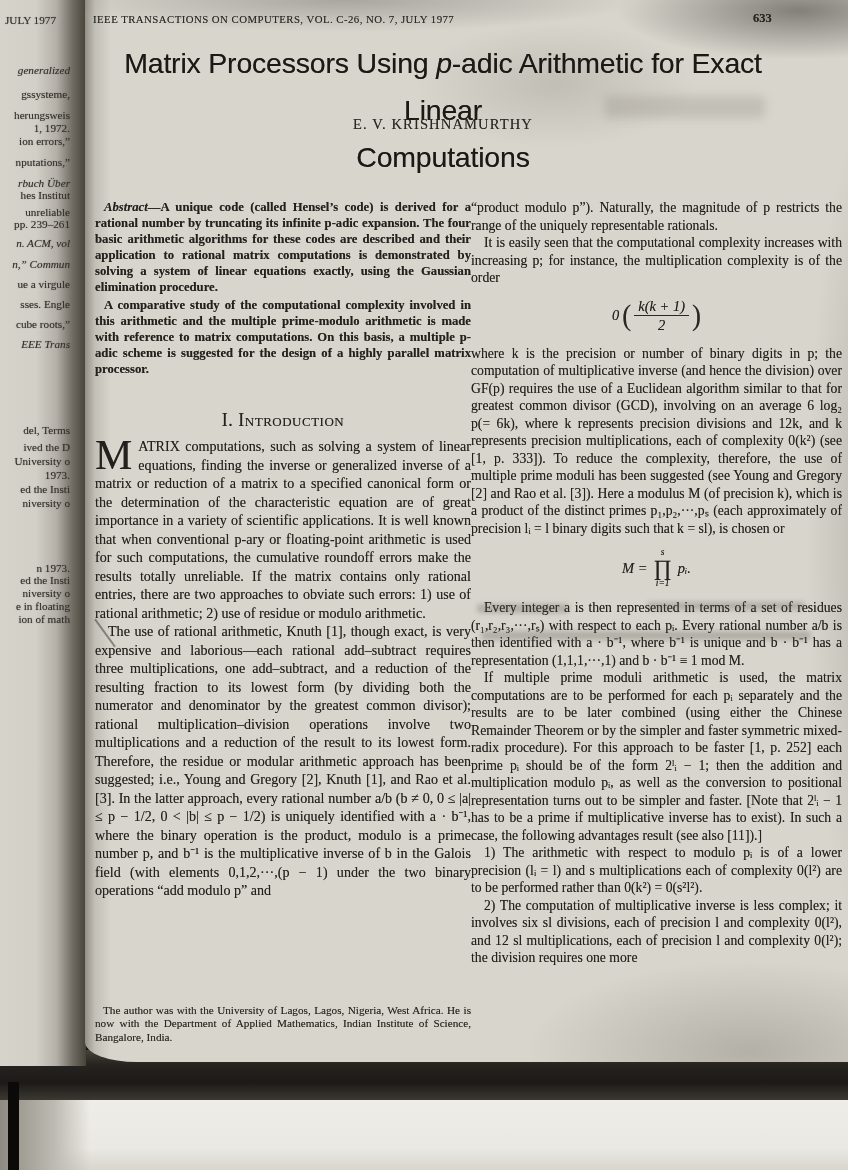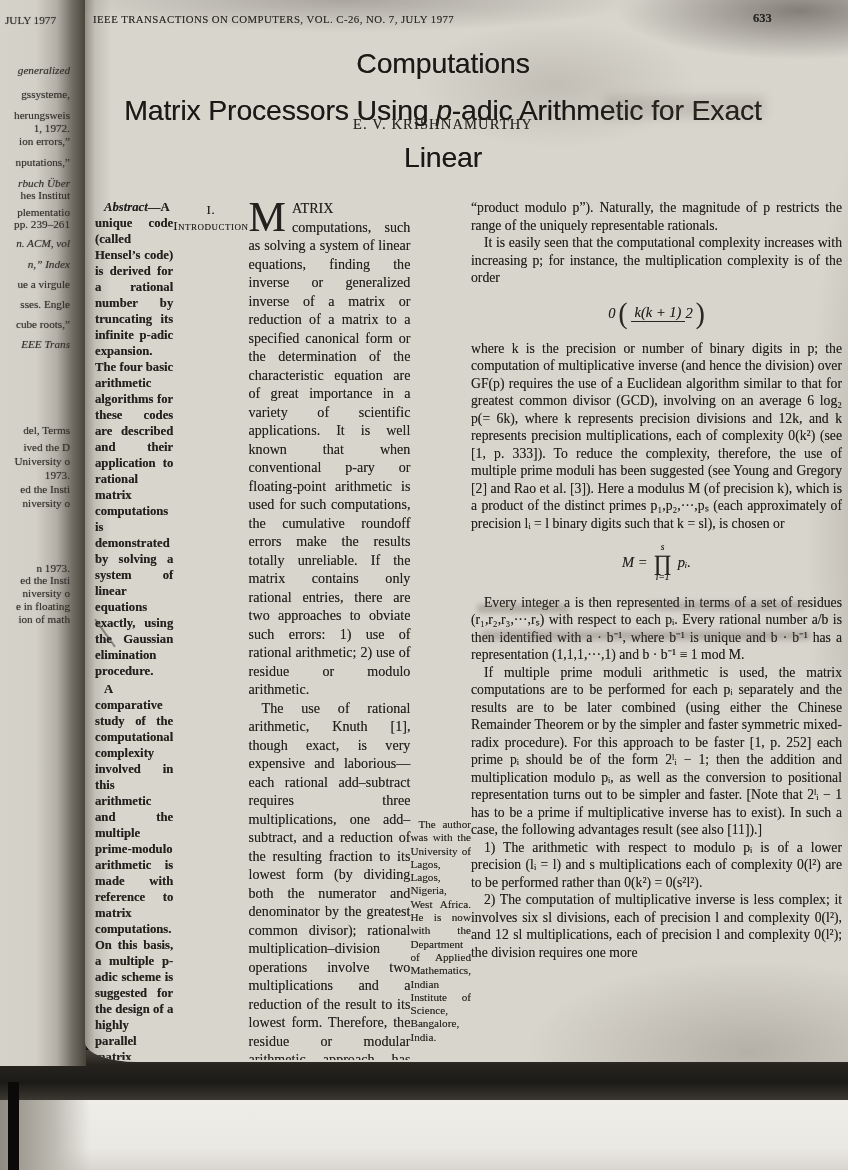--- a/index.html
+++ b/index.html
@@ -47,39 +47,39 @@
   .page-number{position:absolute;top:11px;left:668px;font-size:12.5px;font-weight:bold;color:#26241f;}
 
   .title-block{position:absolute;top:40px;left:8px;width:700px;text-align:center;
     font-family:"Liberation Sans", sans-serif;color:#1b1916;
     font-size:28.5px;line-height:47px;letter-spacing:-.2px;text-shadow:0 0 .6px rgba(27,25,22,.6);}
   .title-it{font-style:italic;}
   .author{position:absolute;top:116px;left:8px;width:700px;text-align:center;
     font-size:14.6px;letter-spacing:1.1px;color:#2a2822;}
 
   .col{position:absolute;top:199px;text-align:justify;}
-  .col-left{left:10px;width:376px;height:861px;display:flex;flex-direction:row;overflow:hidden;}
+  .col-left{left:10px;width:376px;height:861px;display:flex;flex-direction:column;overflow:hidden;}
   .col-right{left:386px;width:371px;height:861px;overflow:hidden;}
 
   .abstract p{margin:0 0 2px;font-size:12.7px;line-height:16px;font-weight:bold;text-indent:9px;color:#23211d;}
   .lead{font-style:italic;}
   .index-terms{margin-top:9px !important;}
 
   .sec-heading{text-align:center;font-variant:small-caps;font-weight:normal;
-    font-size:13px;letter-spacing:.5px;margin:3px 0 6px;color:#23211d;}
+    font-size:18px;letter-spacing:.5px;margin:31px 0 6px;color:#23211d;}
 
   .body-left p{margin:0;font-size:14.1px;line-height:18.5px;text-indent:13px;}
   .p-noindent{text-indent:0 !important;}
   .dropcap{float:left;font-size:42px;line-height:33px;padding:2px 6px 0 0;color:#23211d;}
 
   .col-right p{margin:0;font-size:13.7px;line-height:17.5px;text-indent:13px;}
 
   .formula{display:flex;justify-content:center;align-items:center;gap:3px;
     margin:11px 0;font-style:italic;font-size:14.5px;text-indent:0 !important;}
-  .frac{display:inline-flex;flex-direction:row;align-items:center;line-height:1.15;}
+  .frac{display:inline-flex;flex-direction:column;align-items:center;line-height:1.15;}
   .frac .num{border-bottom:1.2px solid #2a2824;padding:0 4px 1px;}
   .frac .den{padding-top:1px;}
   .paren{font-size:27px;font-style:normal;font-weight:normal;transform:scaleY(1.12);color:#2a2824;}
   .prod{display:inline-flex;flex-direction:column;align-items:center;line-height:1;font-style:normal;margin:0 3px;}
   .prod .lim{font-size:9.5px;font-style:italic;line-height:1;}
   .prod .op{font-size:22px;line-height:.95;}
 
   .footnote{margin-top:auto;padding-bottom:16px;}
   .footnote p{margin:0;font-size:11.2px;line-height:13.3px;text-indent:8px;text-align:justify;color:#29271f;}
 
@@ -100,24 +100,24 @@
   <div class="left-strip">
     <div class="frag" style="top:14px;right:30px">JULY 1977</div>
     <div class="frag it" style="top:64px">generalized</div>
     <div class="frag" style="top:88px">gssysteme,</div>
     <div class="frag" style="top:109px">herungsweis</div>
     <div class="frag" style="top:122px">1, 1972.</div>
     <div class="frag" style="top:135px">ion errors,”</div>
     <div class="frag" style="top:156px">nputations,”</div>
     <div class="frag it" style="top:177px">rbuch Über</div>
     <div class="frag" style="top:189px">hes Institut</div>
-    <div class="frag" style="top:206px">plementatio</div>
+    <div class="frag" style="top:206px">unreliable</div>
     <div class="frag" style="top:218px">pp. 239–261</div>
     <div class="frag it" style="top:237px">n. ACM, vol</div>
-    <div class="frag it" style="top:258px">n,” Index</div>
+    <div class="frag it" style="top:258px">n,” Commun</div>
     <div class="frag" style="top:278px">ue a virgule</div>
     <div class="frag" style="top:298px">sses.  Engle</div>
     <div class="frag" style="top:318px">cube roots,”</div>
     <div class="frag it" style="top:338px">EEE Trans</div>
     <div class="frag" style="top:424px">del, Terms</div>
     <div class="frag" style="top:441px">ived the D</div>
     <div class="frag" style="top:455px">University o</div>
     <div class="frag" style="top:469px">1973.</div>
     <div class="frag" style="top:483px">ed the Insti</div>
     <div class="frag" style="top:497px">niversity o</div>
@@ -127,22 +127,22 @@
     <div class="frag" style="top:600px">e in floating</div>
     <div class="frag" style="top:613px">ion of math</div>
   </div>
 
   <div class="page">
 
     <div class="journal-line">IEEE TRANSACTIONS ON COMPUTERS, VOL. C-26, NO. 7, JULY 1977</div>
     <div class="page-number">633</div>
 
     <div class="title-block">
+      <div><span>Matrix Processors Using </span><span class="title-it">p</span><span>-adic Arithmetic for Exact Linear</span></div>
       <div>Computations</div>
-      <div><span>Matrix Processors Using </span><span class="title-it">p</span><span>-adic Arithmetic for Exact Linear</span></div>
     </div>
 
     <div class="author">E. V. KRISHNAMURTHY</div>
 
     <div class="smudge light" style="left:520px;top:96px;width:160px;height:22px"></div>
     <div class="pen-mark"></div>
 
     <div class="col col-left">
       <div class="abstract">
         <p><span class="lead">Abstract</span><span>—A unique code (called Hensel’s code) is derived for a rational number by truncating its infinite p-adic expansion. The four basic arithmetic algorithms for these codes are described and their application to rational matrix computations is demonstrated by solving a system of linear equations exactly, using the Gaussian elimination procedure.</span></p>

